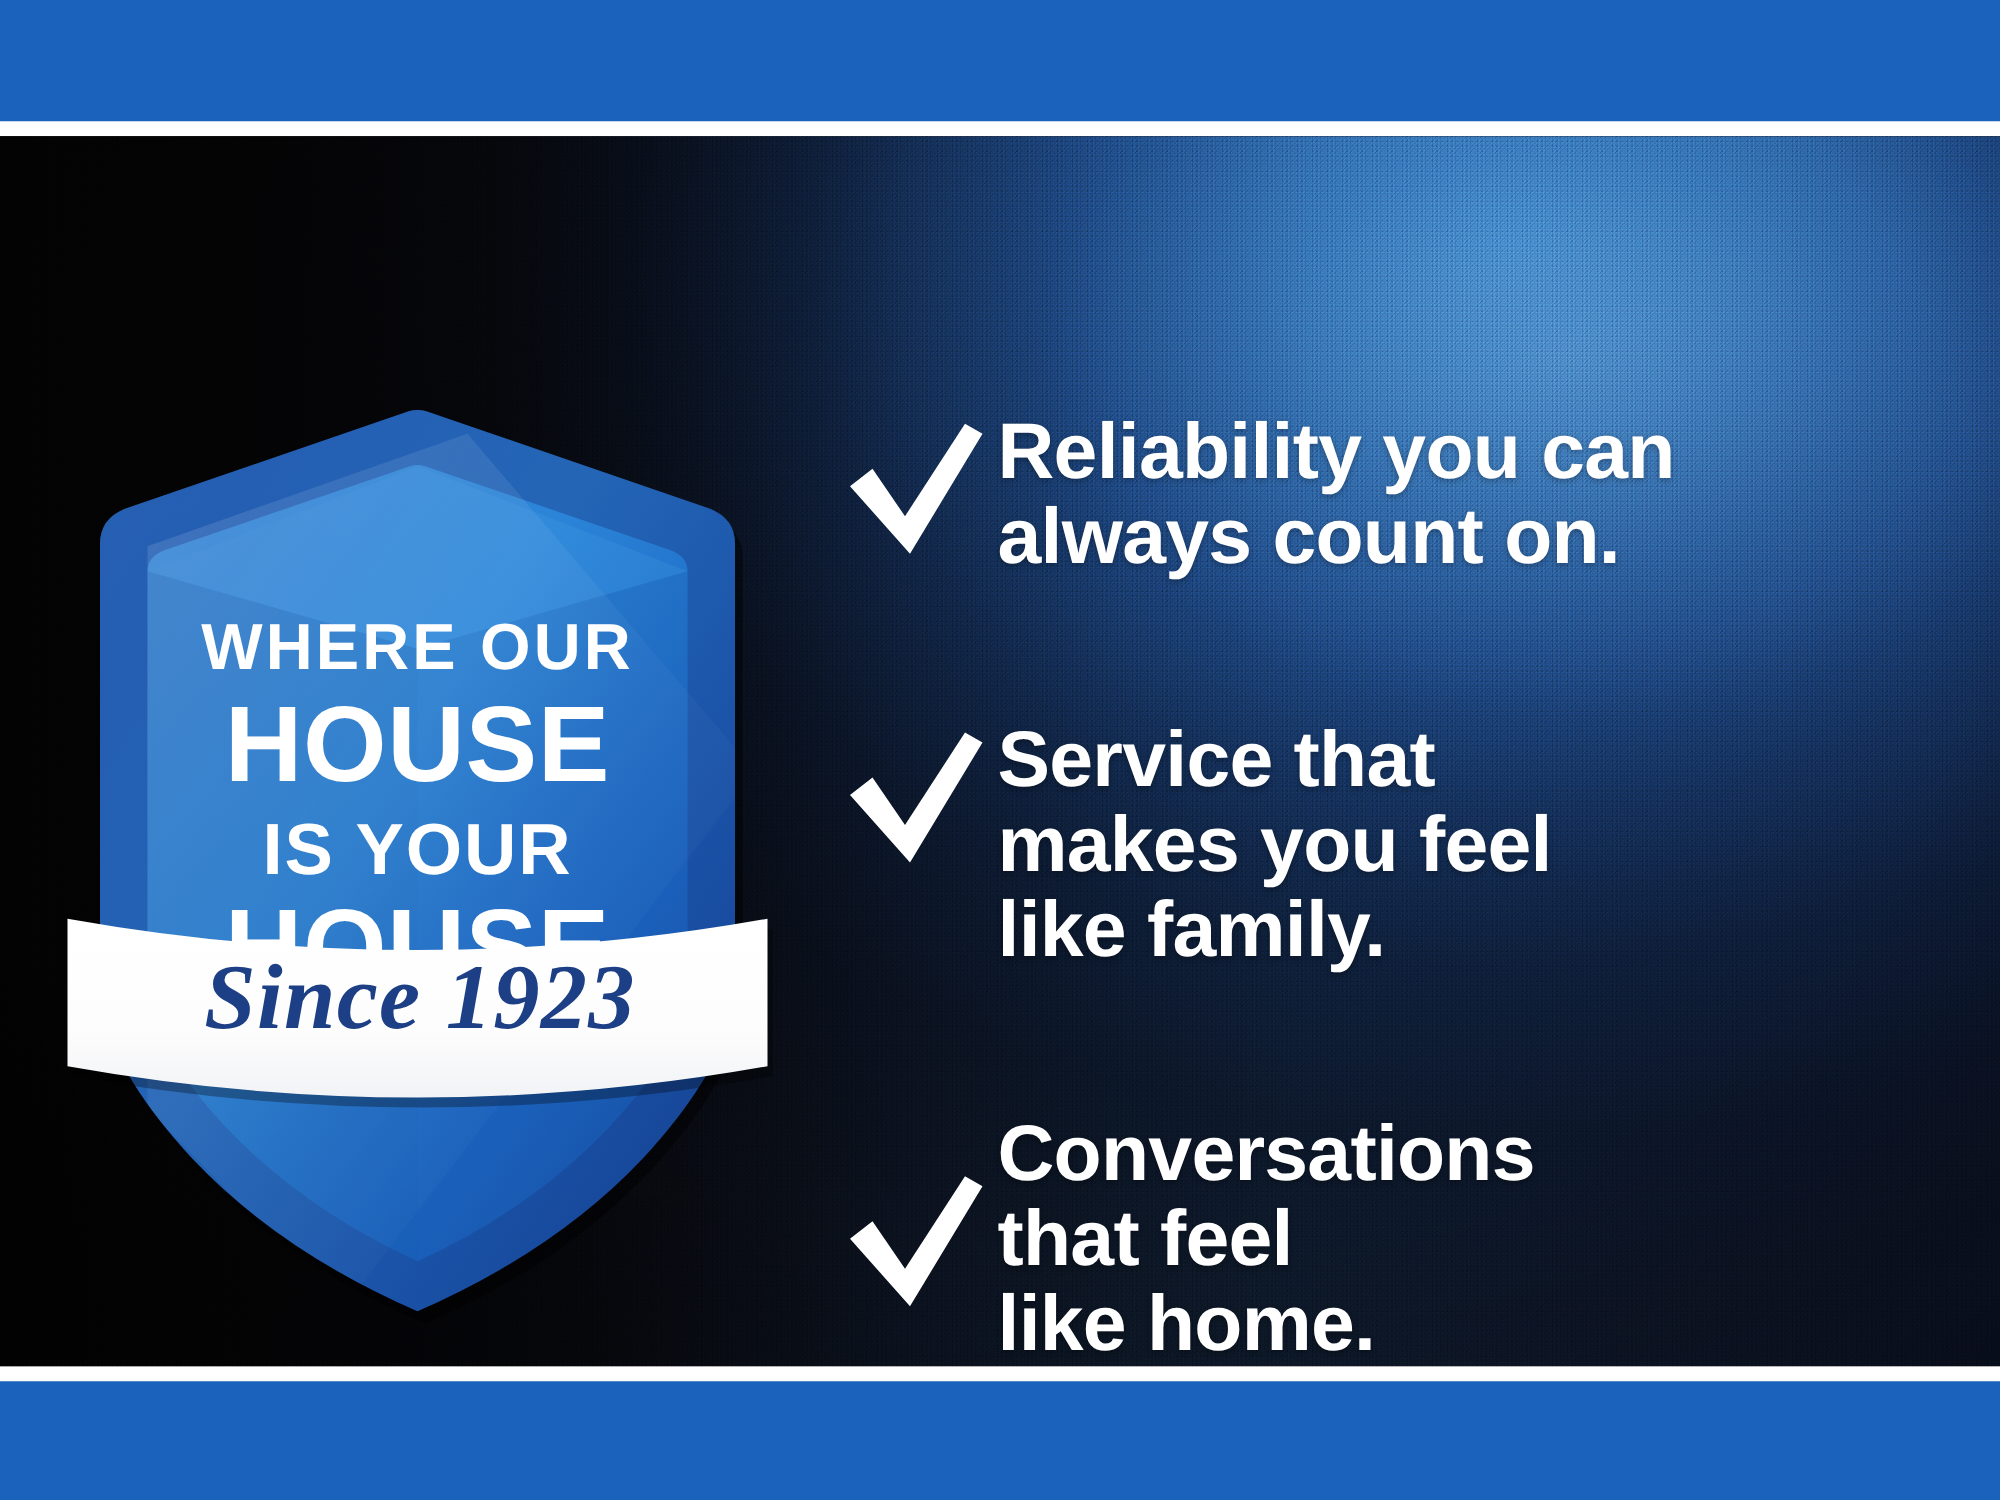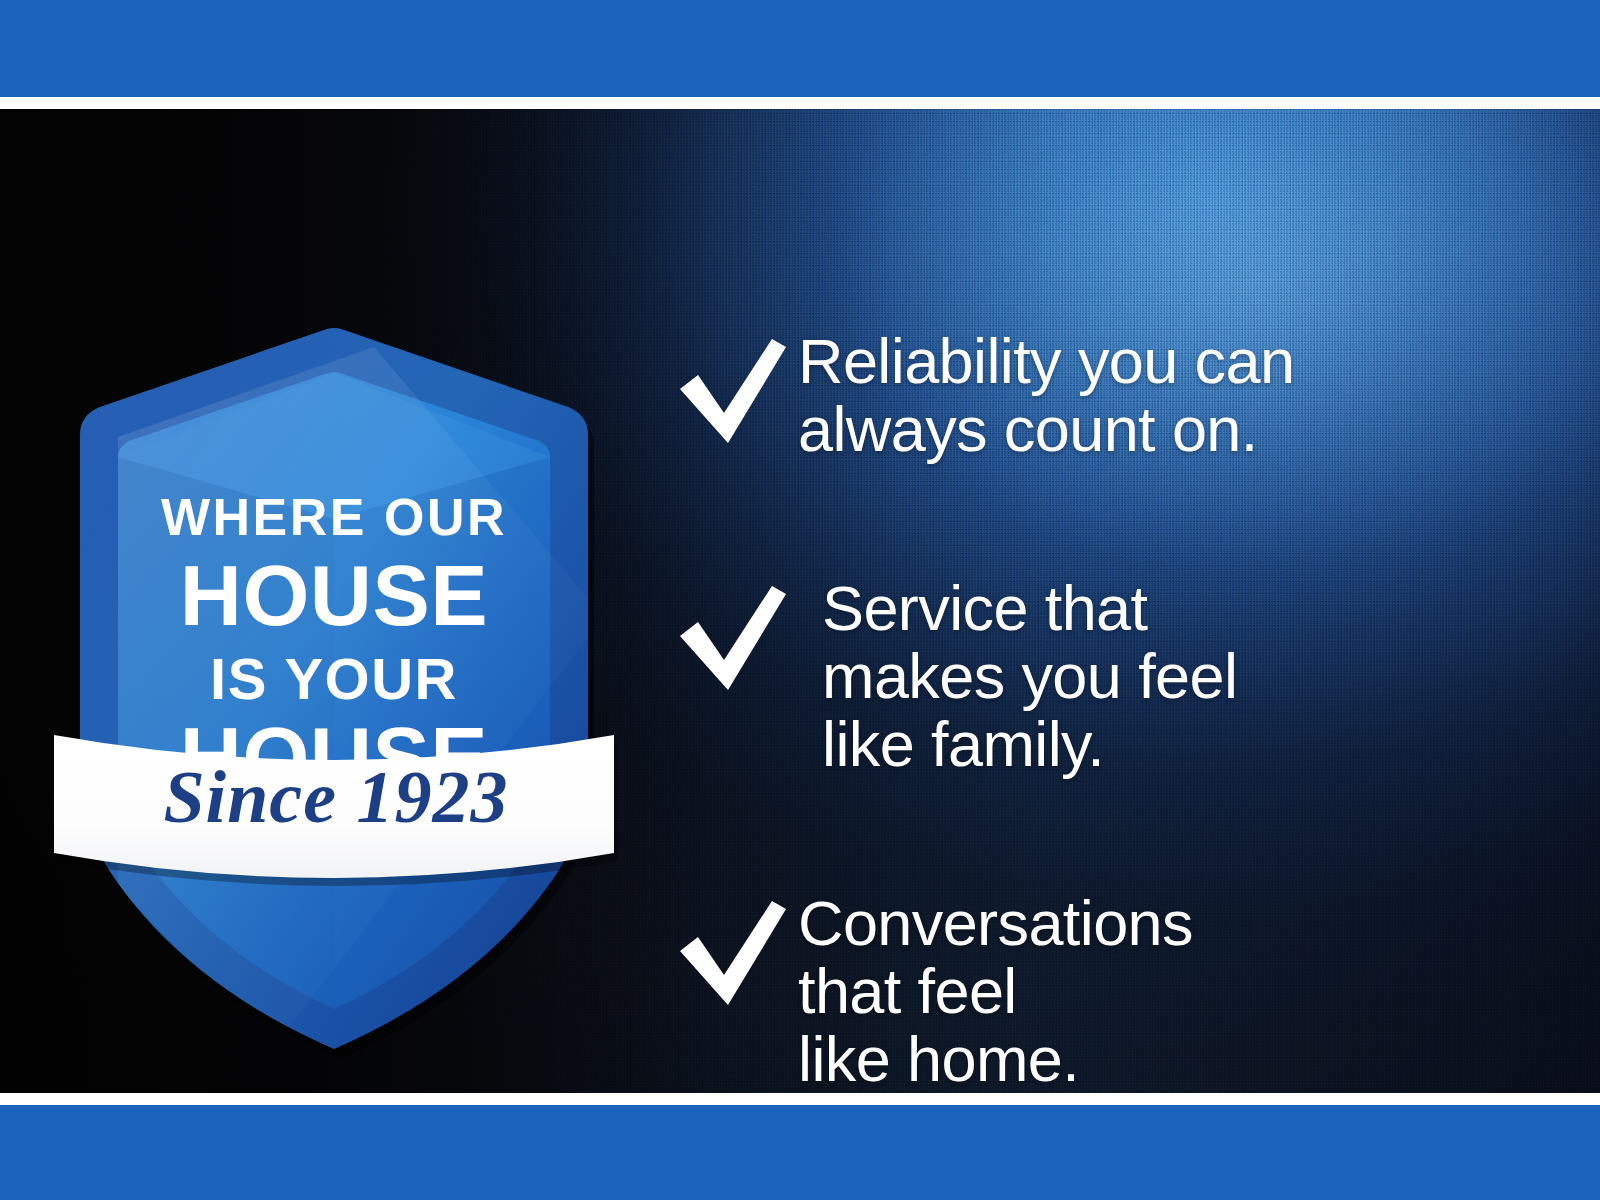--- a/index.html
+++ b/index.html
@@ -148,36 +148,36 @@
     left: 668px;
     top: 200px;
     width: 900px;
   }
   .bullet-row {
     position: absolute;
     display: flex;
     align-items: flex-start;
   }
   .bullet-row--1 { top: 18px; }
-  .bullet-row--2 { top: 265px; gap: 24px; }
-  .bullet-row--3 { top: 580px; }
+  .bullet-row--2 { top: 265px; }
+  .bullet-row--3 { top: 580px; align-items: center; }
 
   .check-icon {
     flex: 0 0 auto;
     width: 120px;
     height: 120px;
     margin-right: 10px;
     margin-top: 4px;
   }
   .check-icon svg { display: block; width: 100%; height: 100%; }
 
   .bullet-text {
     color: #ffffff;
     font-family: "Liberation Sans", sans-serif;
-    font-weight: normal;
+    font-weight: bold;
     font-size: 63px;
     line-height: 1.08;
     letter-spacing: -0.6px;
     white-space: pre-line;
     text-shadow: 0 2px 5px rgba(0,0,0,0.30);
   }
 </style>
 </head>
 <body>
 

